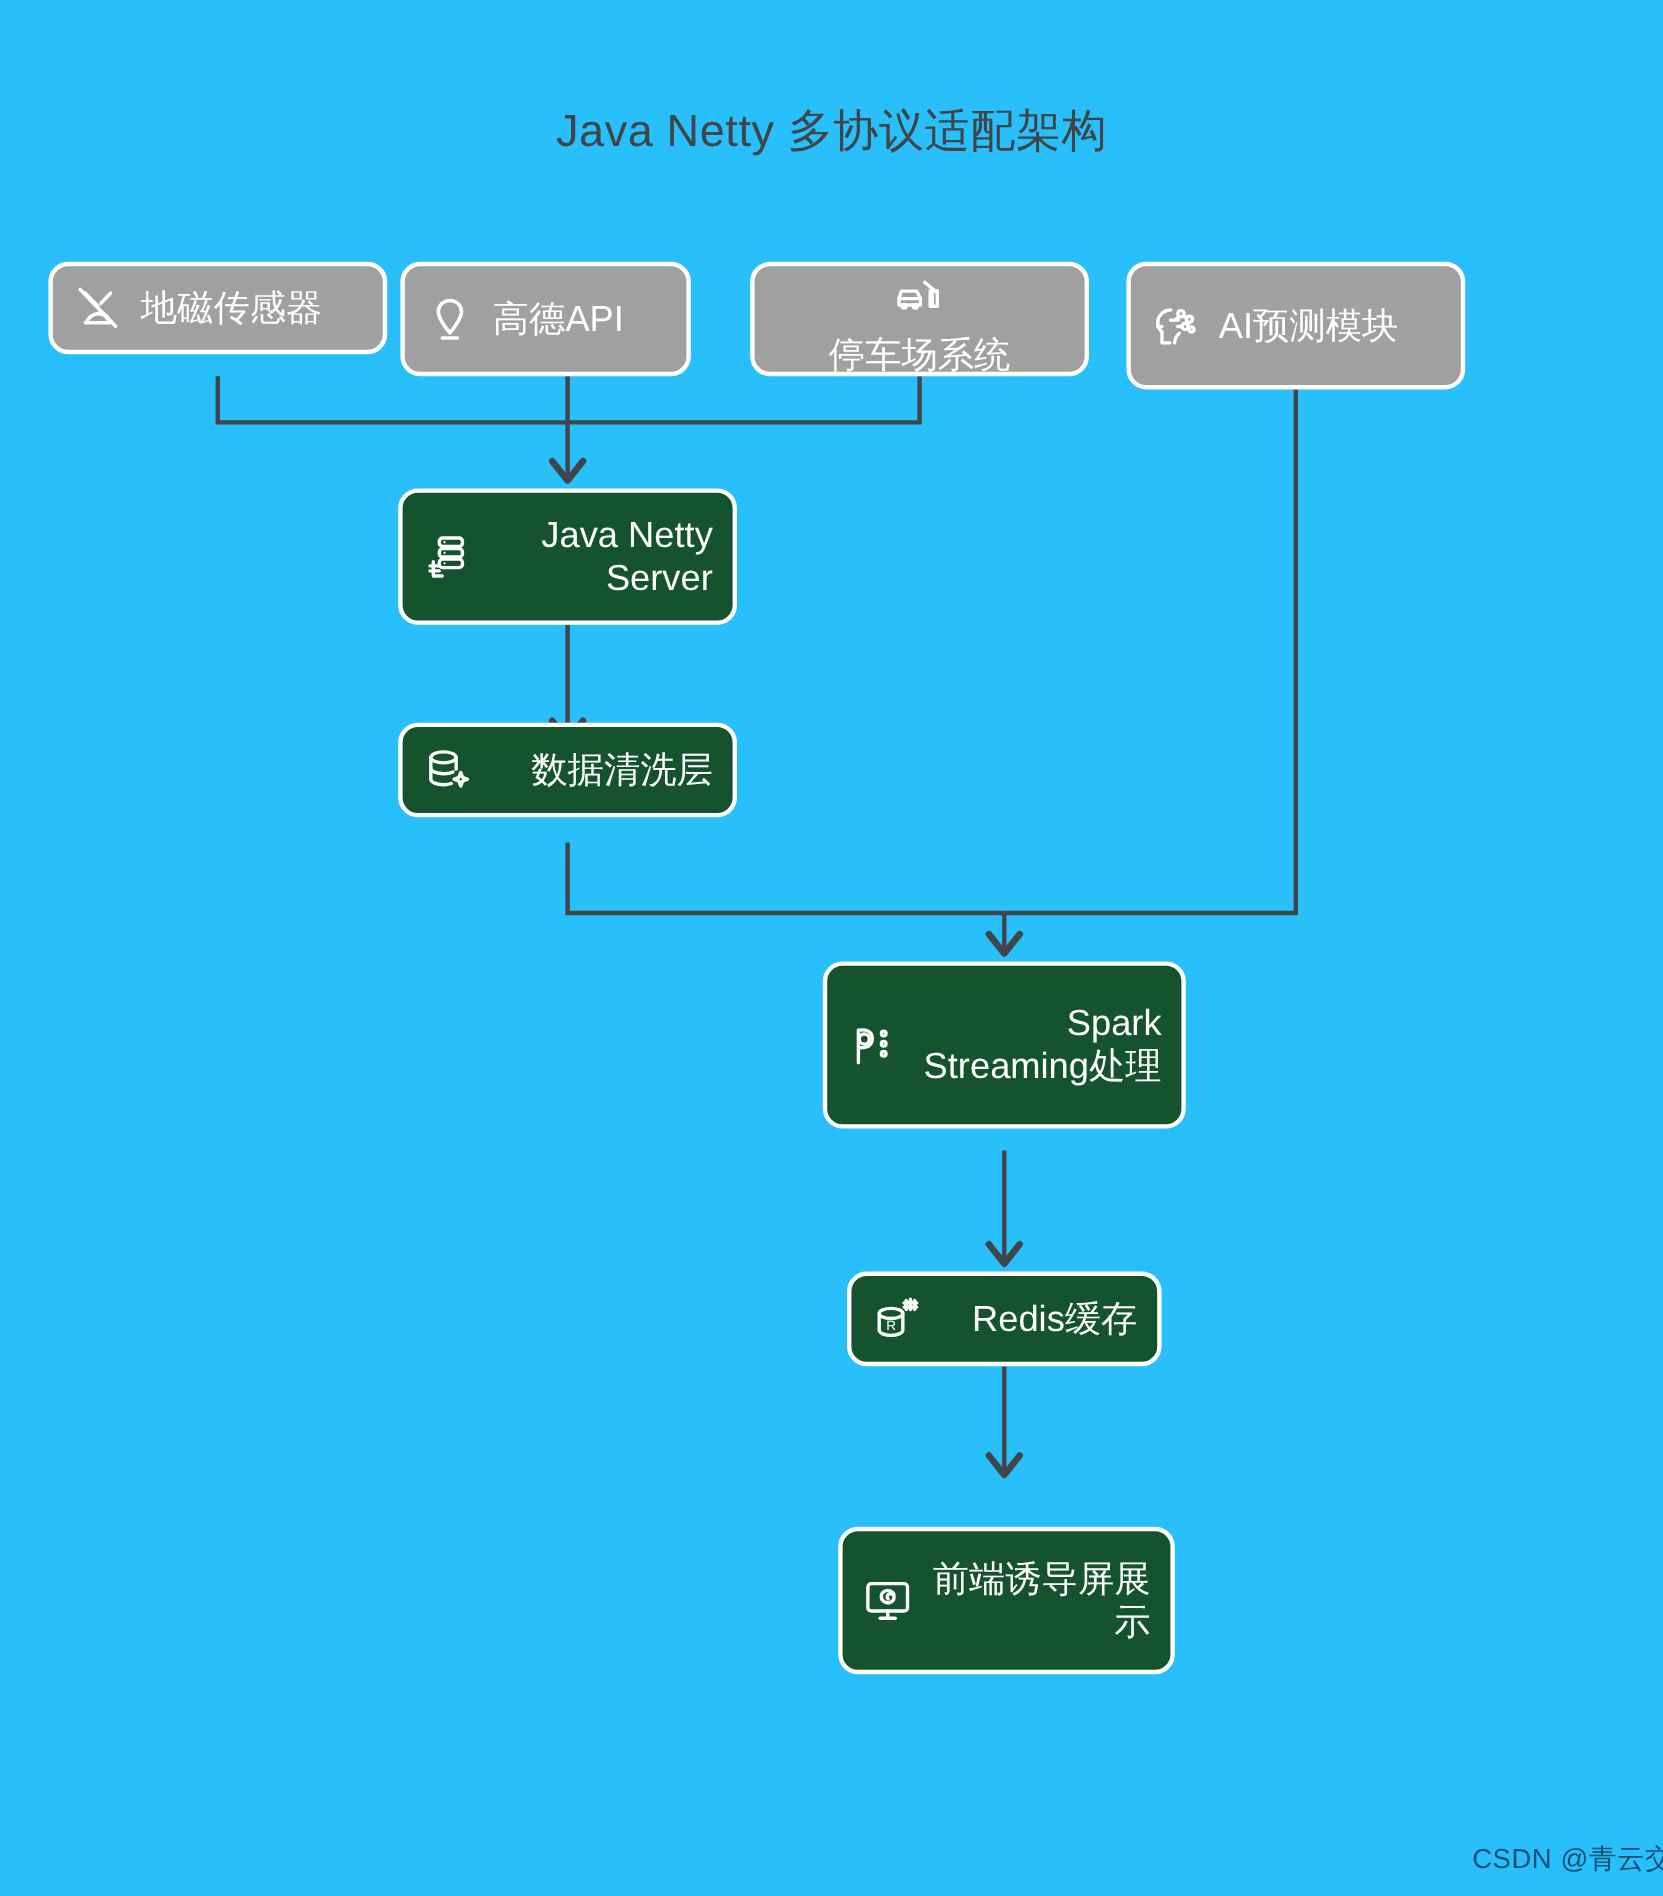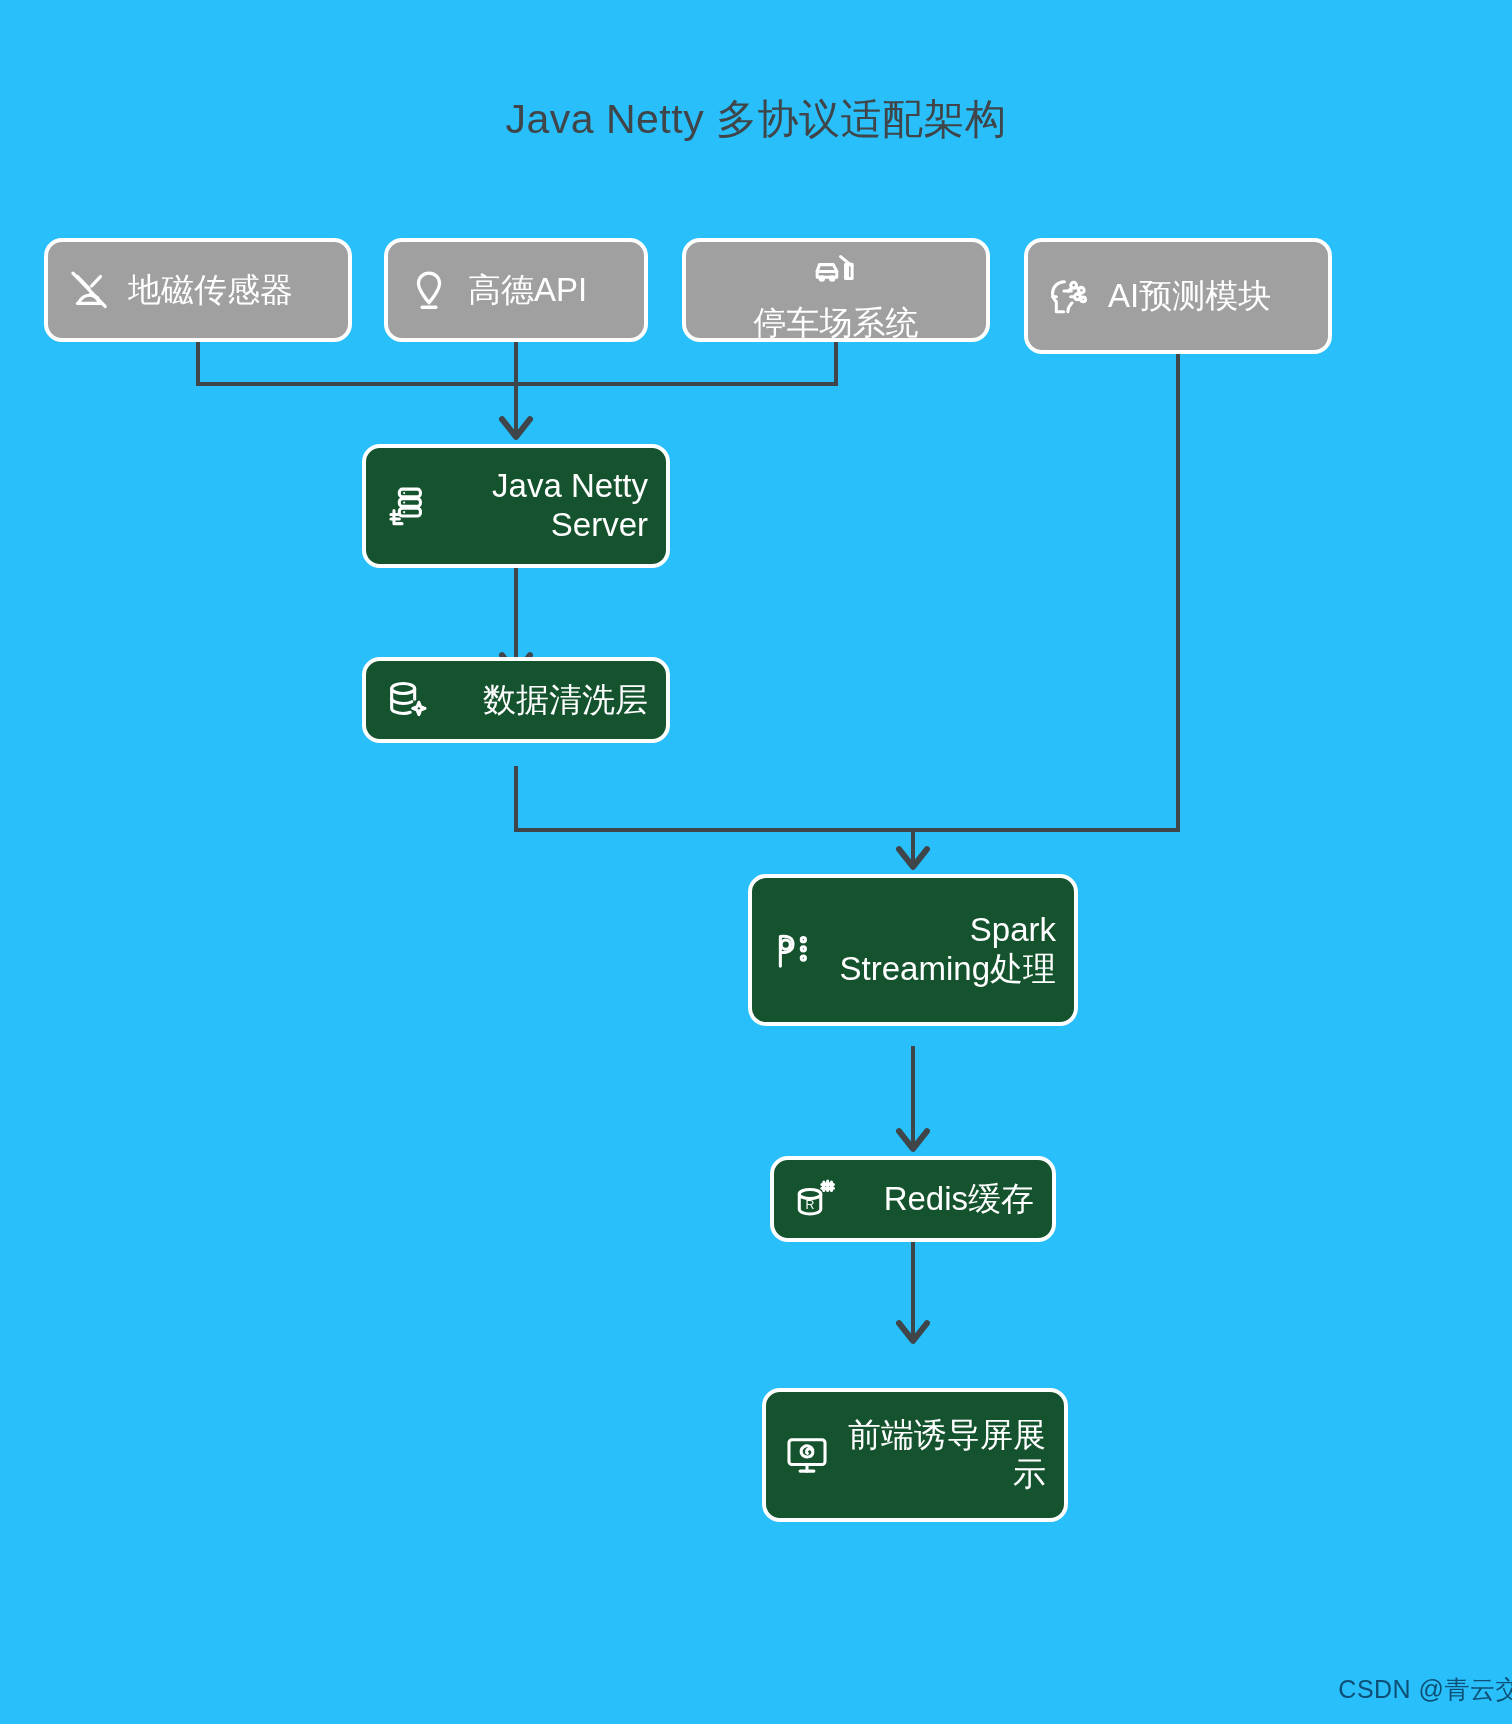--- a/index.html
+++ b/index.html
@@ -56,22 +56,22 @@
     flex: 0 0 auto;
     width: 46px;
     height: 46px;
     display: block;
   }
   .node .lbl {
     flex: 1 1 auto;
     white-space: pre-line;
   }
   
-  #n-geo     { left: 44px;  top: 238px;  width: 308px; height: 104px; }
-  #n-amap    { left: 384px; top: 238px;  width: 264px; height: 104px; }
+  #n-geo     { left: 44px;  top: 238px;  width: 308px; height: 84px; }
+  #n-amap    { left: 364px; top: 238px;  width: 264px; height: 104px; }
   #n-lot     { left: 682px; top: 238px;  width: 308px; height: 104px; flex-direction: column; }
   #n-ai      { left: 1024px;top: 238px;  width: 308px; height: 116px; }
   #n-netty   { left: 362px; top: 444px;  width: 308px; height: 124px; }
   #n-clean   { left: 362px; top: 657px;  width: 308px; height: 86px;  }
   #n-spark   { left: 748px; top: 874px;  width: 330px; height: 152px; }
   #n-redis   { left: 770px; top: 1156px; width: 286px; height: 86px;  }
   #n-screen  { left: 762px; top: 1388px; width: 306px; height: 134px; }
 
   #edges {
     position: absolute;

